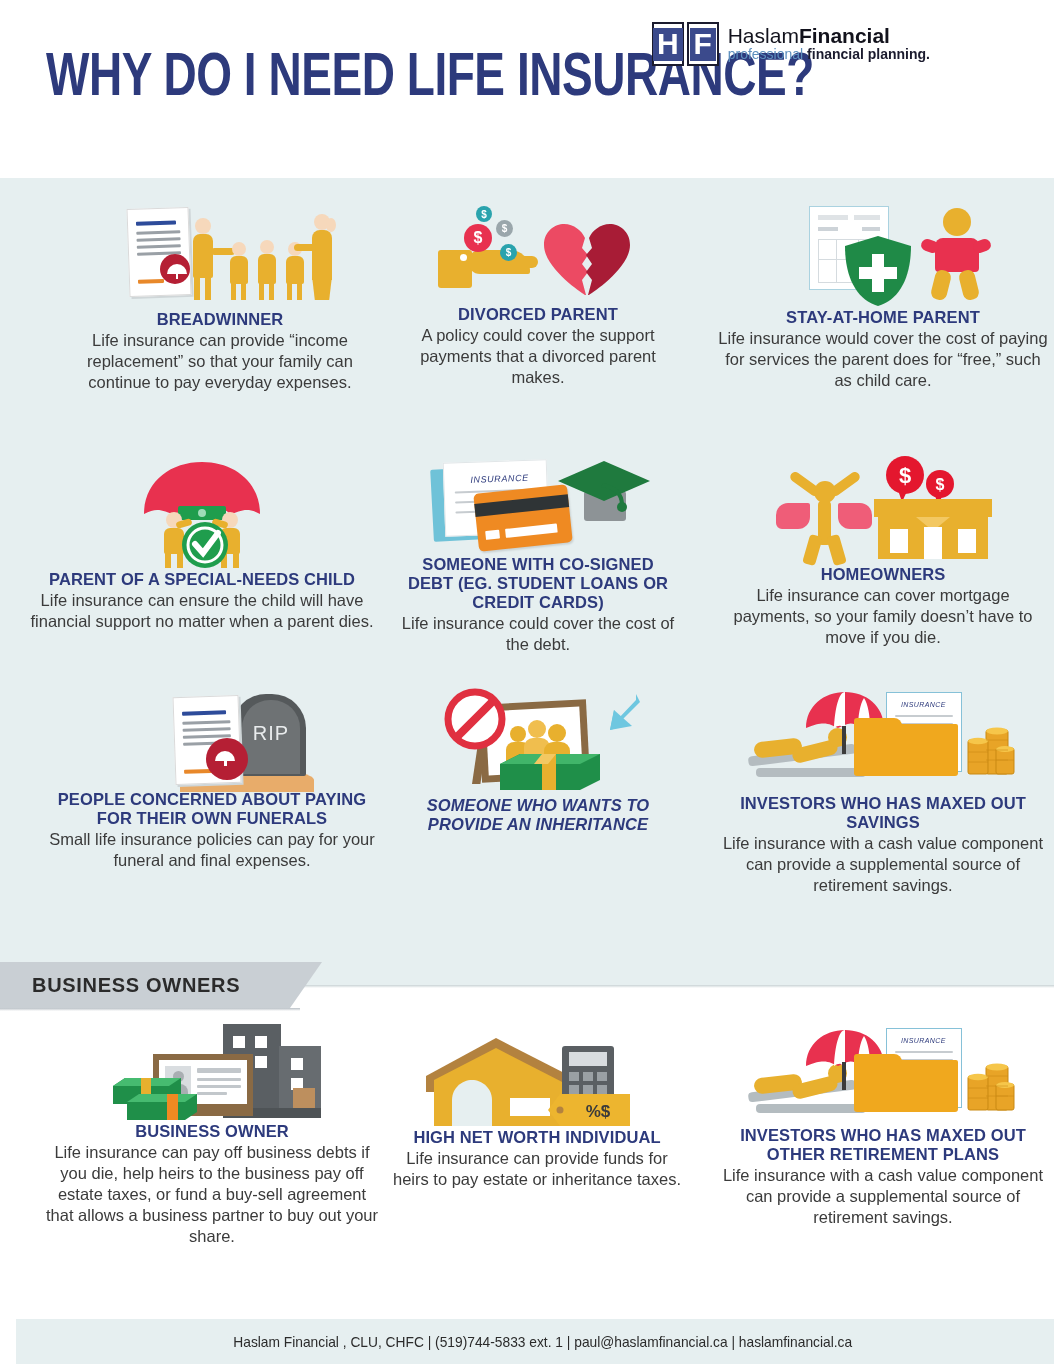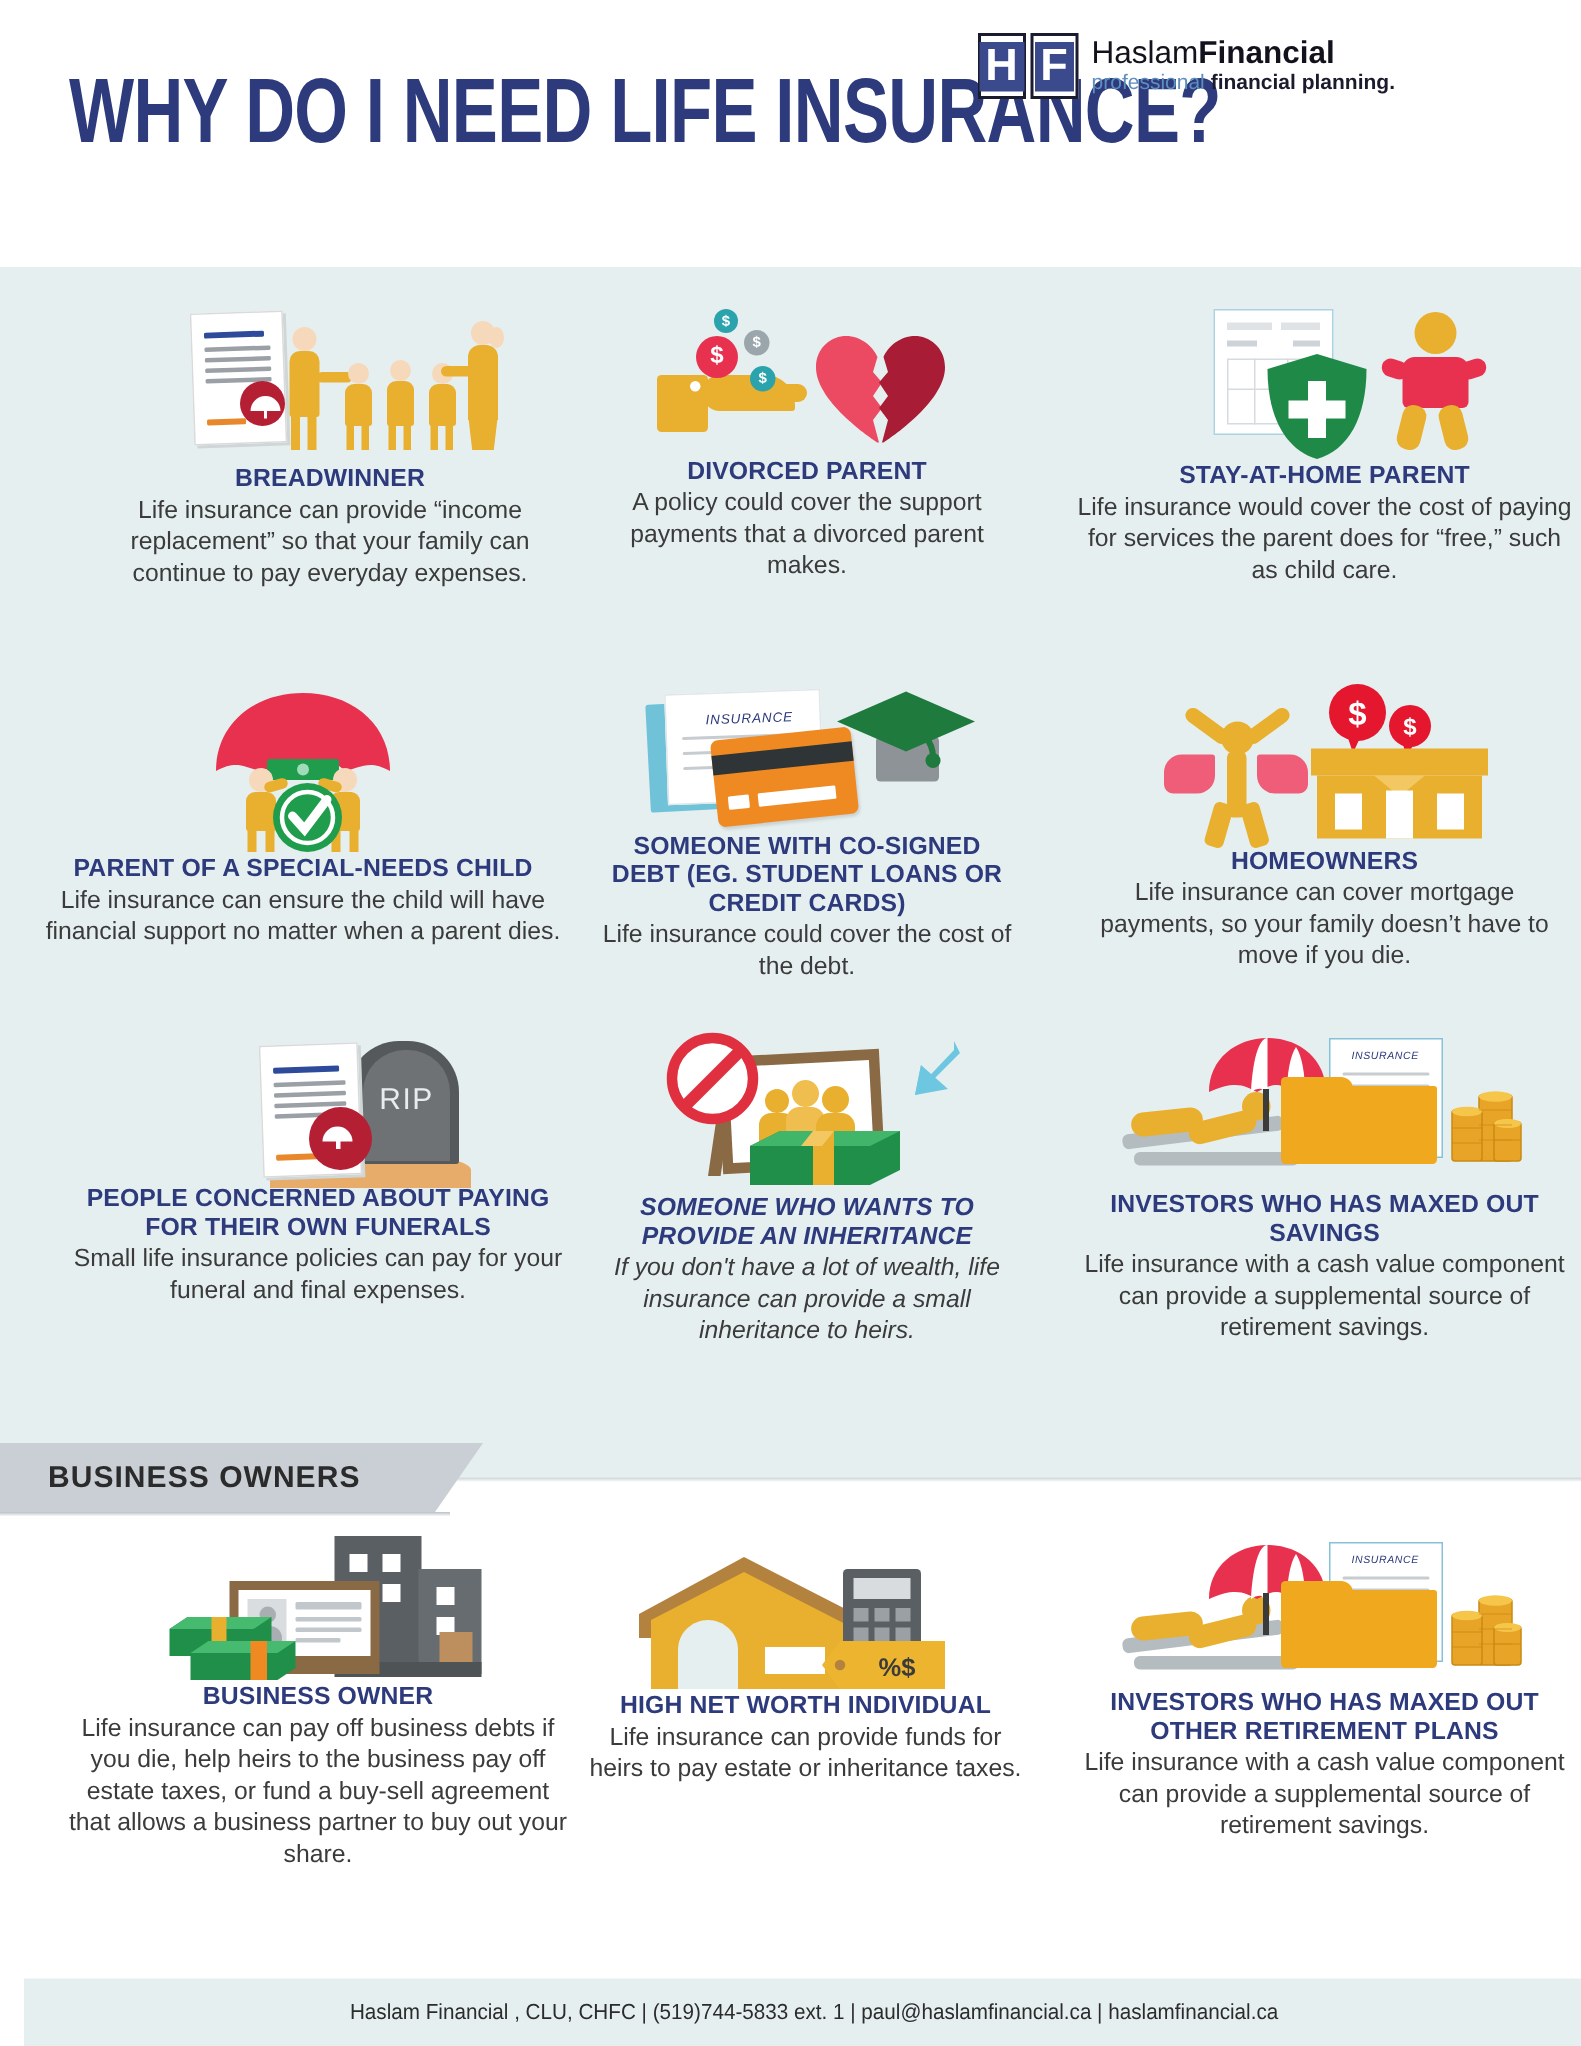--- a/index.html
+++ b/index.html
@@ -426,21 +426,20 @@
       </div>
 
       <div class="sq" style="left:178px; top:4px; width:36px; height:40px;">
         <svg width="36" height="40" viewBox="0 0 36 40" aria-hidden="true">
           <path d="M30 2 L34 10 L14 30 L24 32 L4 38 L8 18 L12 27 L30 8 Z" fill="#6ec7e0"></path>
           <path d="M4 38 L8 18 L26 34 Z" fill="#6ec7e0"></path>
         </svg>
       </div>
     </div>
     <h3>SOMEONE WHO WANTS TO PROVIDE AN INHERITANCE</h3>
-    <p>If you don't have a lot of wealth, life insurance can provide a small inheritance to heirs.</p>
   </div>
 
   <div class="card" style="left:718px; top:690px; width:330px;">
     <div class="icon" style="width:270px;height:104px;">
 
       <div class="sq" style="left:0px; top:60px; width:108px; height:10px; background:#b4bcc0; border-radius:4px; transform:rotate(-7deg);"></div>
       <div class="sq" style="left:8px; top:78px; width:110px; height:9px; background:#b4bcc0; border-radius:4px;"></div>
 
       <div class="sq" style="left:6px; top:50px; width:48px; height:16px; background:#e8b02e; border-radius:8px; transform:rotate(-6deg);"></div>
       <div class="sq" style="left:44px; top:54px; width:46px; height:15px; background:#e8b02e; border-radius:8px; transform:rotate(-14deg);"></div>

